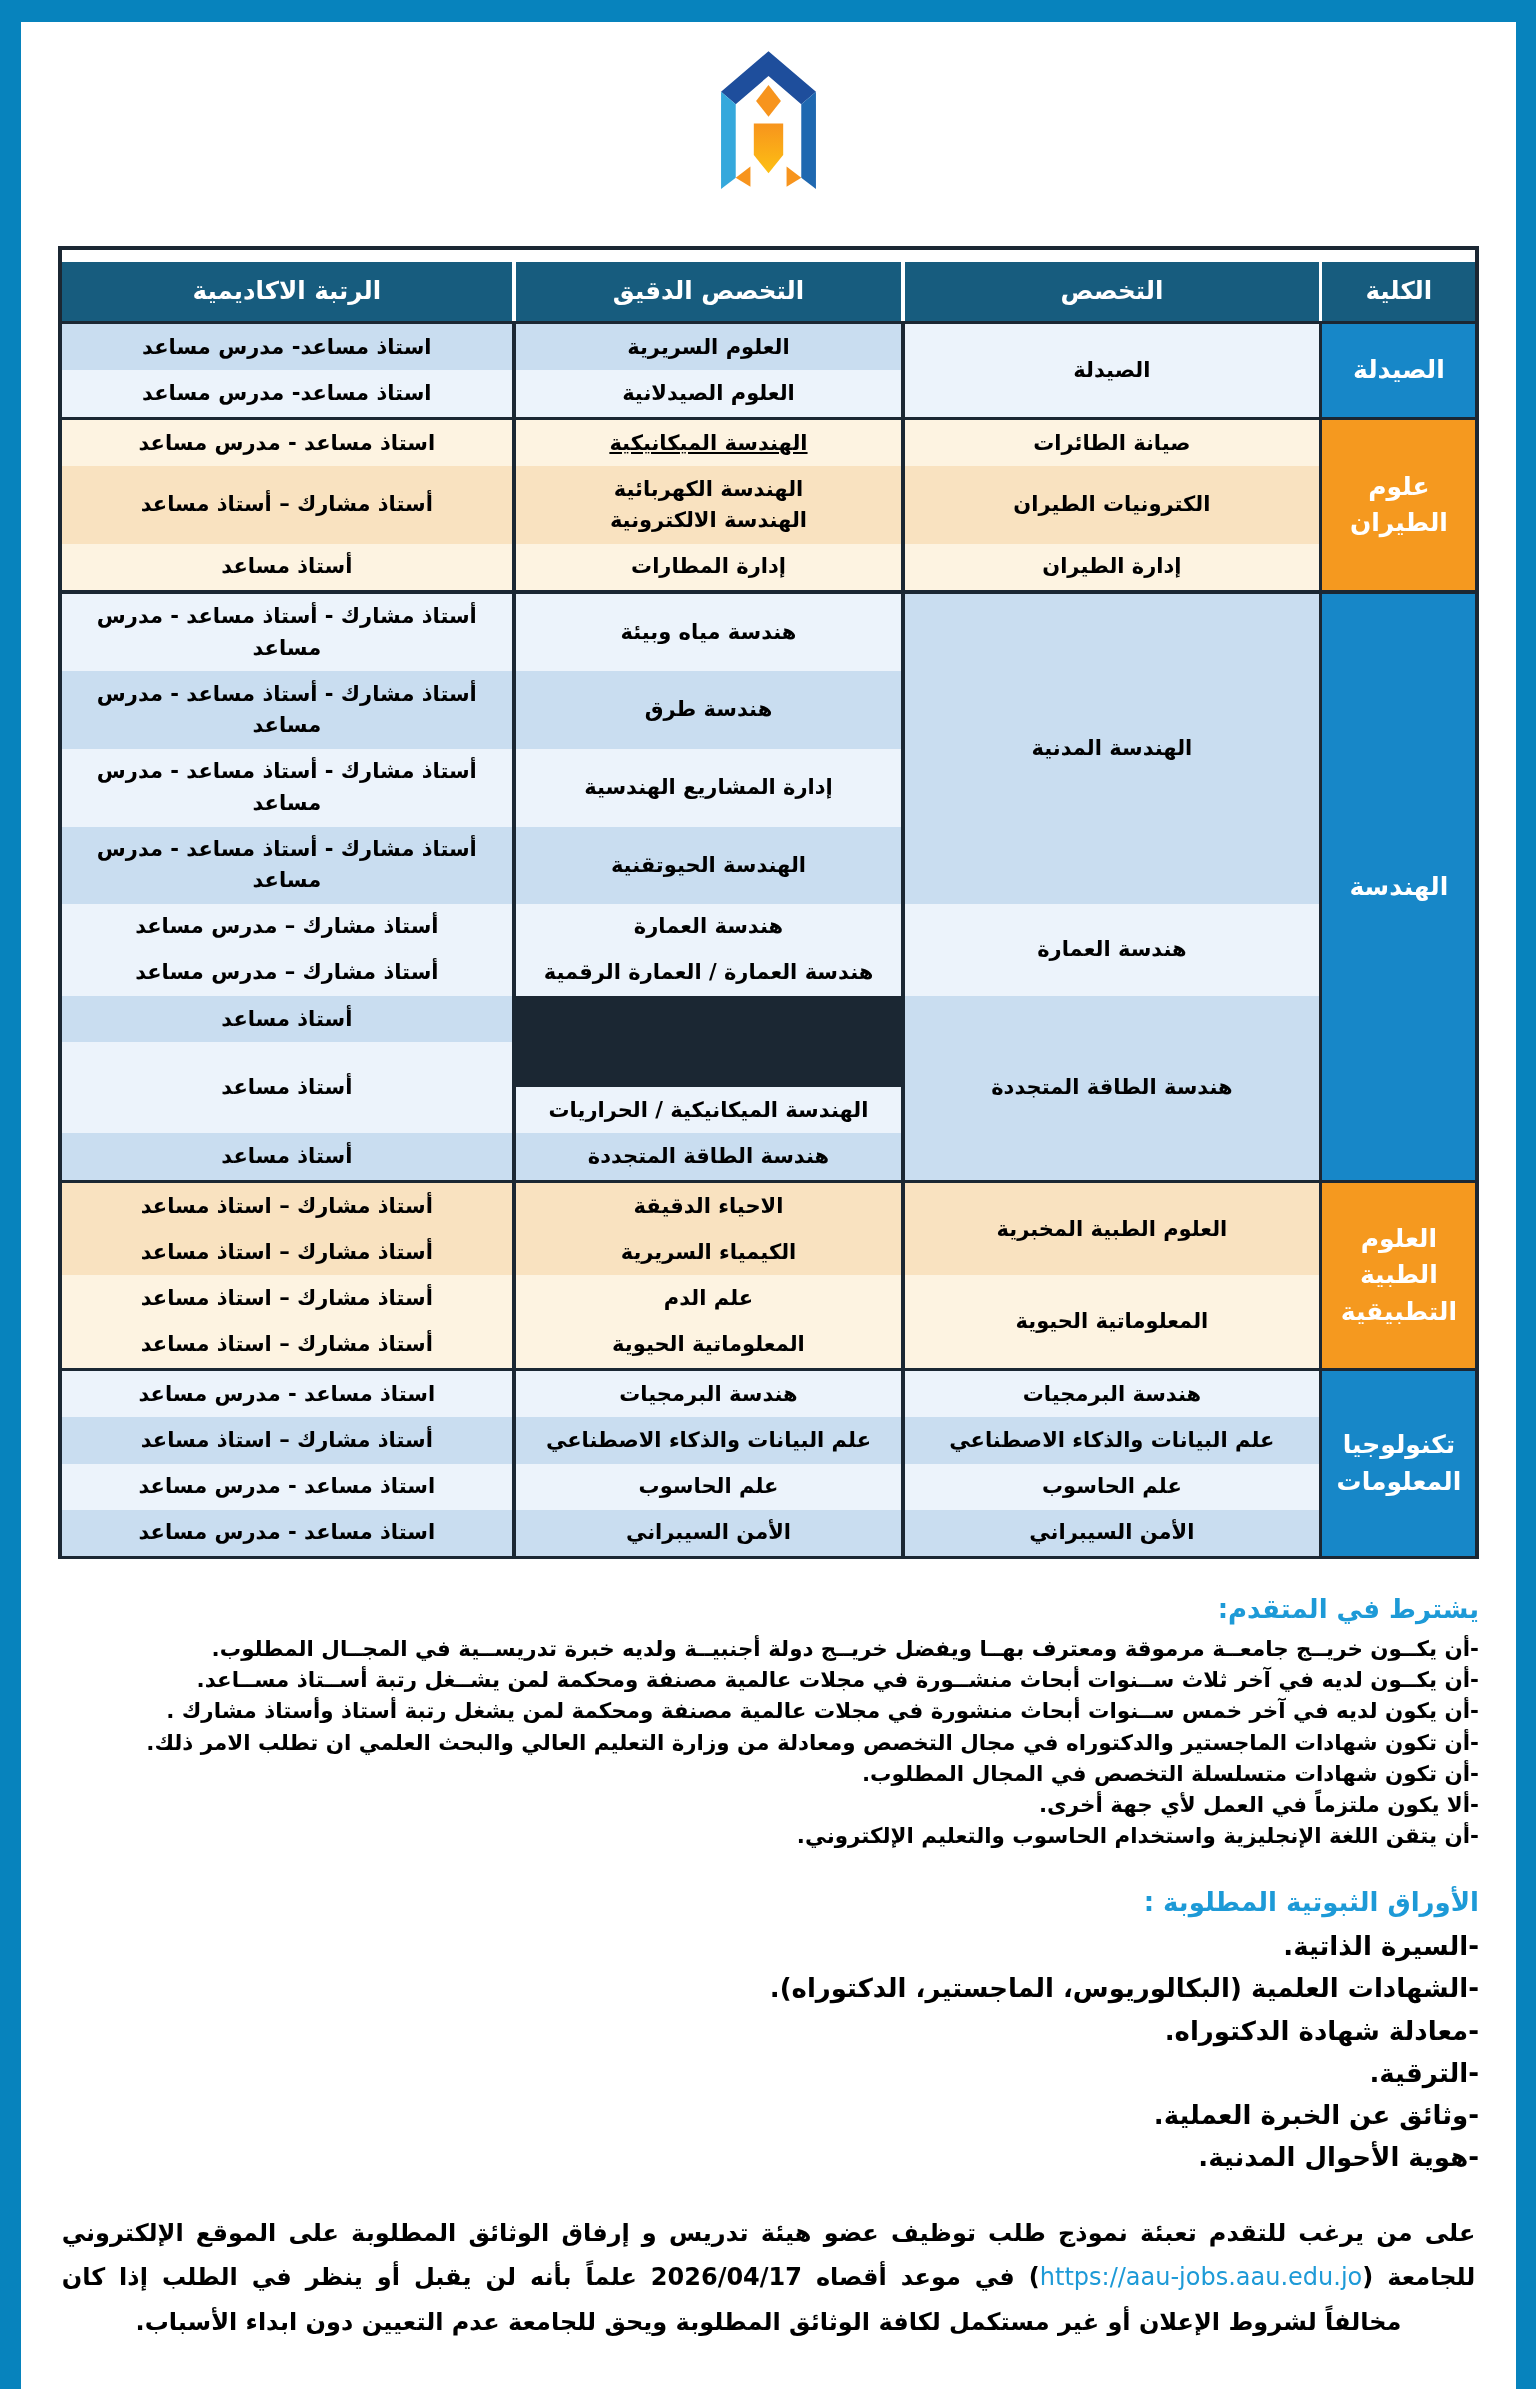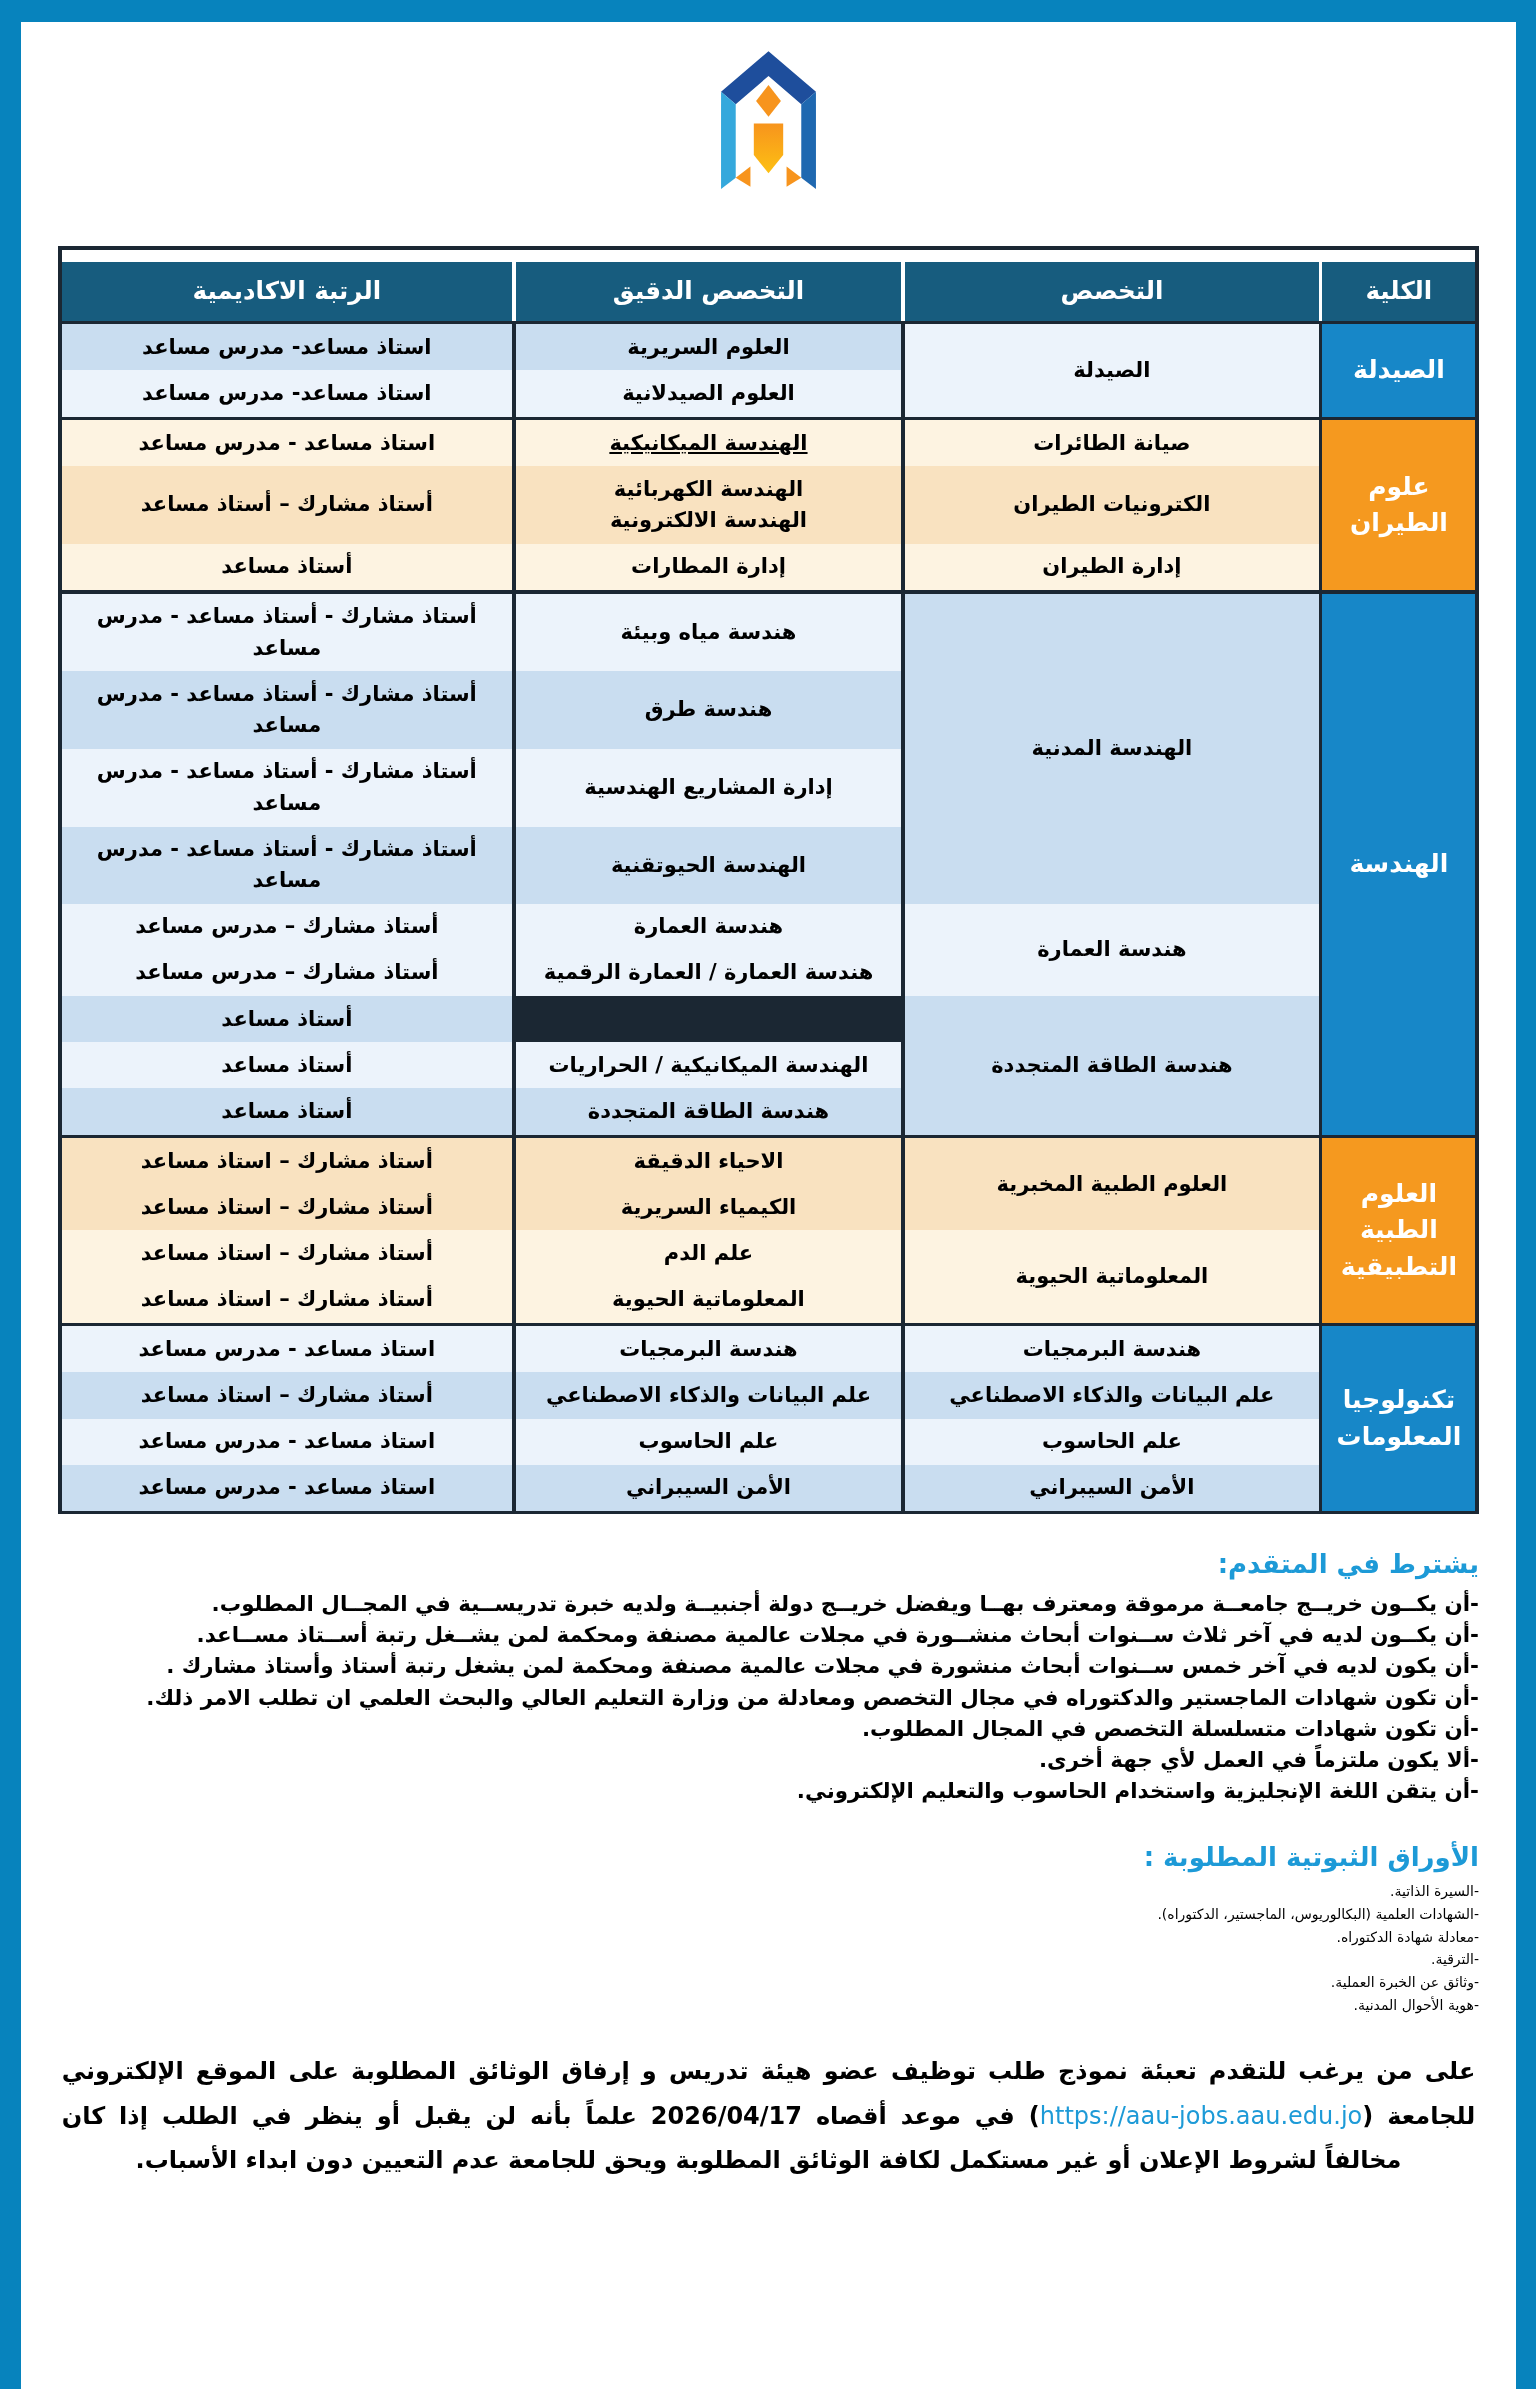--- a/index.html
+++ b/index.html
@@ -30,21 +30,21 @@
         padding:7.3px 11px;min-height:43px;font-size:21px;font-weight:bold;color:#000;box-sizing:border-box;line-height:1.5;}
   .t-light{background:#ECF3FB}.t-medium{background:#C9DDF0}
   .t-cream{background:#FDF3E1}.t-peach{background:#F9E2C0}
   .c-blue{background:#1787C8;color:#fff;font-size:25px;line-height:1.45;}
   .c-orange{background:#F5991F;color:#fff;font-size:25px;line-height:1.45;}
 
   
   .txt{direction:rtl;text-align:right;color:#000;}
   .sec-head{color:#1D9AD7;font-size:26px;font-weight:bold;margin:35px 0 8.6px 0;direction:rtl;text-align:right;}
   .req-line{font-size:21.4px;font-weight:bold;line-height:1.46;}
-  .doc-line{font-size:14px;font-weight:normal;line-height:1.62;}
+  .doc-line{font-size:26px;font-weight:bold;line-height:1.62;}
   .apply{direction:rtl;font-size:24px;font-weight:bold;line-height:1.85;text-align:justify;text-align-last:center;margin:33px 3.7px 24.5px 3.7px;}
   .apply a{color:#1D9AD7;text-decoration:none;font-weight:normal;}
 </style>
 </head>
 <body>
 
 <div class="page">
   <div class="frame-top"></div>
 
   <div class="content">
@@ -130,21 +130,21 @@
             <div class="cell detail t-light" style="grid-area: 5 / 3;">
               <div class="">هندسة العمارة</div>
             </div>
             <div class="cell rank t-light" style="grid-area: 5 / 4;">أستاذ مشارك – مدرس مساعد</div>
             <div class="cell detail t-light" style="grid-area: 6 / 3;">
               <div class="">هندسة العمارة / العمارة الرقمية</div>
             </div>
             <div class="cell rank t-light" style="grid-area: 6 / 4;">أستاذ مشارك – مدرس مساعد</div>
             <div class="cell spec t-medium" style="grid-area: 7 / 2 / span 3;">هندسة الطاقة المتجددة</div>
             <div class="cell rank t-medium" style="grid-area: 7 / 4;">أستاذ مساعد</div>
-            <div class="cell detail t-light" style="grid-area: 8 / 3;">
+            <div class="cell detail t-light" style="grid-area: 8 / 3; margin-top: 45px;">
               <div class="">الهندسة الميكانيكية / الحراريات</div>
             </div>
             <div class="cell rank t-light" style="grid-area: 8 / 4;">أستاذ مساعد</div>
             <div class="cell detail t-medium" style="grid-area: 9 / 3;">
               <div class="">هندسة الطاقة المتجددة</div>
             </div>
             <div class="cell rank t-medium" style="grid-area: 9 / 4;">أستاذ مساعد</div>
           </div>
           <div class="t-grid t-section">
             <div class="cell college c-orange" style="grid-area: 1 / 1 / span 4;">العلوم الطبية التطبيقية</div>

